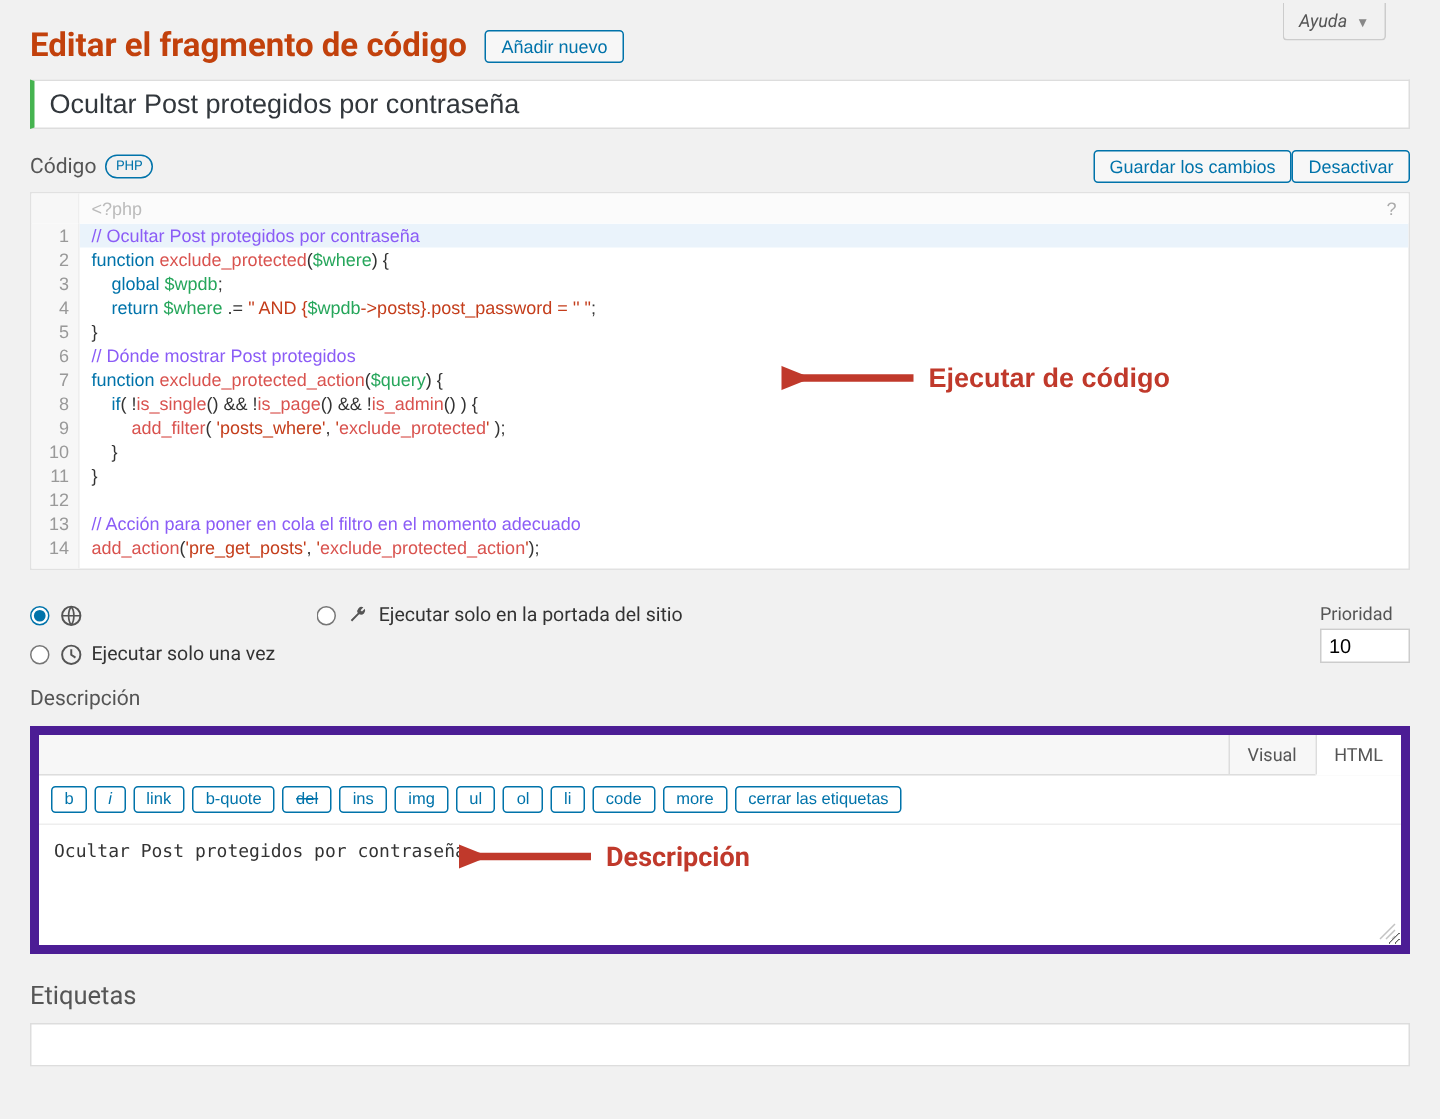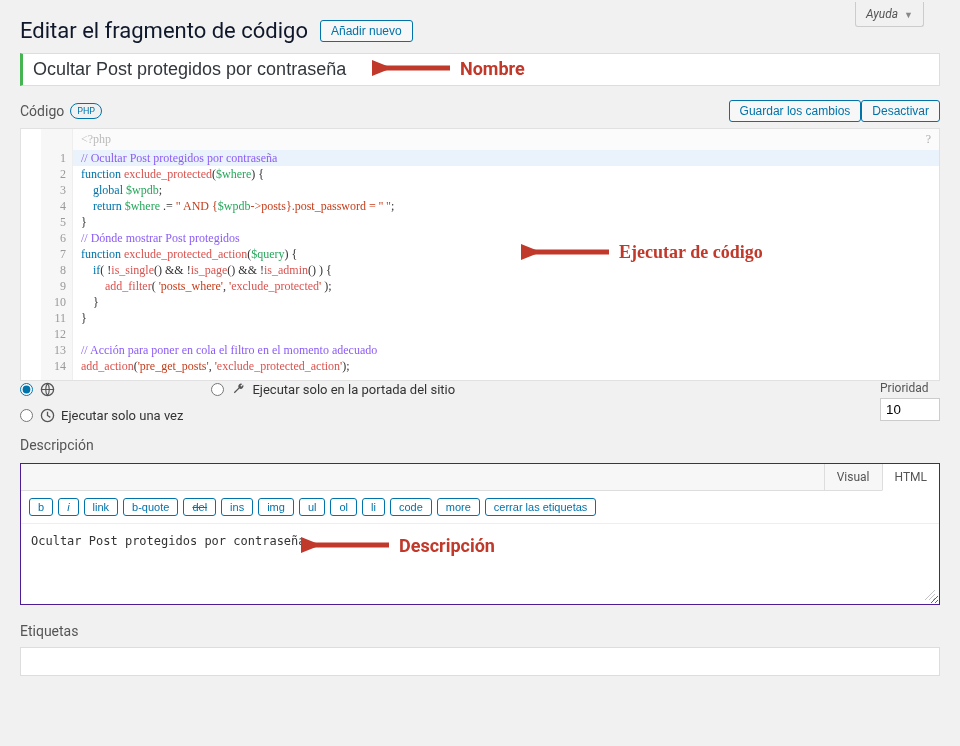--- a/index.html
+++ b/index.html
@@ -16,21 +16,21 @@
   .help-tab {
     position:absolute; right:36px; top:2px;
     background:#f1f1f1; border:1px solid #ccc; border-top:none;
     border-radius:0 0 3px 3px; padding:5px 10px; font-size:12px;
     color:#555; cursor:pointer;font-style:italic;
   }
   .help-tab .dd { font-size:9px; margin-left:3px; color:#888; }
 
   
   .heading-row { display:flex; align-items:center; margin:8px 0 10px 0; }
-  .heading-row h1 { font-size:22px; font-weight:400; margin:0 12px 0 0; color:#0f172a;text-align:right; }
+  .heading-row h1 { font-size:22px; font-weight:700; margin:0 12px 0 0; color:#c2410c;text-align:right; }
   .btn-outline {
     color:#0073aa; border:1px solid #0073aa; background:#f7f7f7;
     border-radius:3px; padding:3px 10px; font-size:12px; cursor:pointer;
   }
 
   
   .title-wrap { position:relative; margin-bottom:14px; }
   .title-input {
     width:100%; font-size:18px; padding:5px 10px;
     border:1px solid #ddd; border-left:3px solid #46b450;
@@ -50,24 +50,23 @@
   .section-label { font-size:14px; color:#555; display:flex; align-items:center; }
   .php-badge {
     display:inline-block; border:1px solid #0073aa; color:#0073aa;
     border-radius:10px; font-size:9px; padding:0 6px; margin-left:6px;
     line-height:14px;
   }
   .section-actions { display:flex; gap:0; }
 
   
   .editor {
-    background:#fff; border:1px solid #e1e1e1; margin-bottom:0;
-    font-family:Liberation Serif, serif; font-size:12px;
+    background:#fff; border:1px solid #e1e1e1; margin-bottom:22px;
+    font-family:Liberation Sans, sans-serif; font-size:12px;
     position:relative;
-    padding-left:20px;
   }
   .editor-topline {
     display:flex;
   }
   .gut-top { width:32px; background:#f7f7f7; border-right:1px solid #eee; }
   .editor-top {
     flex:1; padding:3px 8px; color:#bbb; font-family:inherit;
     background:#fbfbfb; position:relative;
   }
   .editor-top .q { position:absolute; right:8px; color:#aaa; cursor:pointer; }
@@ -93,21 +92,21 @@
   .scope-col { display:flex; flex-direction:column; gap:10px; }
   .scope-opt { display:flex; align-items:center; font-size:13px; color:#333; margin-right:28px; }
   .scope-opt input { margin:0 6px 0 0; accent-color:#0073aa; }
   .scope-opt .ico { width:16px; height:16px; margin-right:6px; display:inline-flex; align-items:center; justify-content:center; color:#555; }
   .priority { margin-left:auto; text-align:left; }
   .priority label { display:block; font-size:12px; color:#555; margin-bottom:3px; }
   .priority input { width:60px; padding:3px 5px; border:1px solid #ccc; background:#fff; }
 
   
   .desc-head { font-size:14px; color:#555; margin-bottom:10px; }
-  .desc-wrap { position:relative; background:#fff; border:1px solid #4c1d95; }
+  .desc-wrap { position:relative; background:#fff; border:6px solid #4c1d95; }
   .tabs { display:flex; border-bottom:1px solid #ddd; background:#f7f7f7; }
   .tabs .spacer { flex:1; }
   .tab {
     padding:6px 12px; font-size:12px; color:#555; cursor:pointer;
     border-left:1px solid #ddd;
   }
   .tab.active { background:#fff; border-bottom:1px solid #fff; margin-bottom:-1px; }
   .ql-row { padding:7px 8px; display:flex; flex-wrap:wrap; gap:5px; border-bottom:1px solid #eee; }
   .ql {
     border:1px solid #0073aa; color:#0073aa; background:#fff;
@@ -118,21 +117,21 @@
     width:100%; min-height:80px; border:none; resize:vertical;
     padding:10px; font-family:Consolas,Menlo,Monaco,monospace; font-size:12px;
     color:#333; outline:none; display:block;
   }
   .grip {
     position:absolute; right:2px; bottom:2px; width:14px; height:14px;
     cursor:nwse-resize; opacity:.5;
   }
 
   
-  .tags-head { font-size:14px; color:#555; margin:18px 0 8px 0; }
+  .tags-head { font-size:17px; color:#555; margin:18px 0 8px 0; }
   .tags-input { width:100%; padding:6px 8px; border:1px solid #ddd; background:#fff; }
 </style>
 </head>
 <body>
 
 <div class="help-tab">
   <span>Ayuda</span>
   <span class="dd">▼</span>
 </div>
 
@@ -140,31 +139,20 @@
 
   <div class="heading-row">
     <h1>Editar el fragmento de código</h1>
     <button class="btn-outline">Añadir nuevo</button>
   </div>
 
   
   <div class="title-wrap">
     <input class="title-input" type="text" value="Ocultar Post protegidos por contraseña" style="">
     
-    <div class="annot" style="left:352px; top:-2px;">
-      <svg width="80" height="34">
-        <defs>
-            <marker id="ah1" markerWidth="10" markerHeight="8" refX="2" refY="4" orient="auto">
-          <path d="M10,0 L0,4 L10,8 Z" fill="#c0392b"></path>
-            </marker>
-          </defs>
-        <line x1="78" y1="17" x2="10" y2="17" stroke="#c0392b" stroke-width="5" marker-end="url(#ah1)"></line>
-      </svg>
-      <span class="annot-label">Nombre</span>
-    </div>
   </div>
 
   
   <div class="section-row">
     <div class="section-label">
       <span>Código</span>
       <span class="php-badge">PHP</span>
     </div>
     <div class="section-actions">
       <button class="btn-outline">Guardar los cambios</button>

